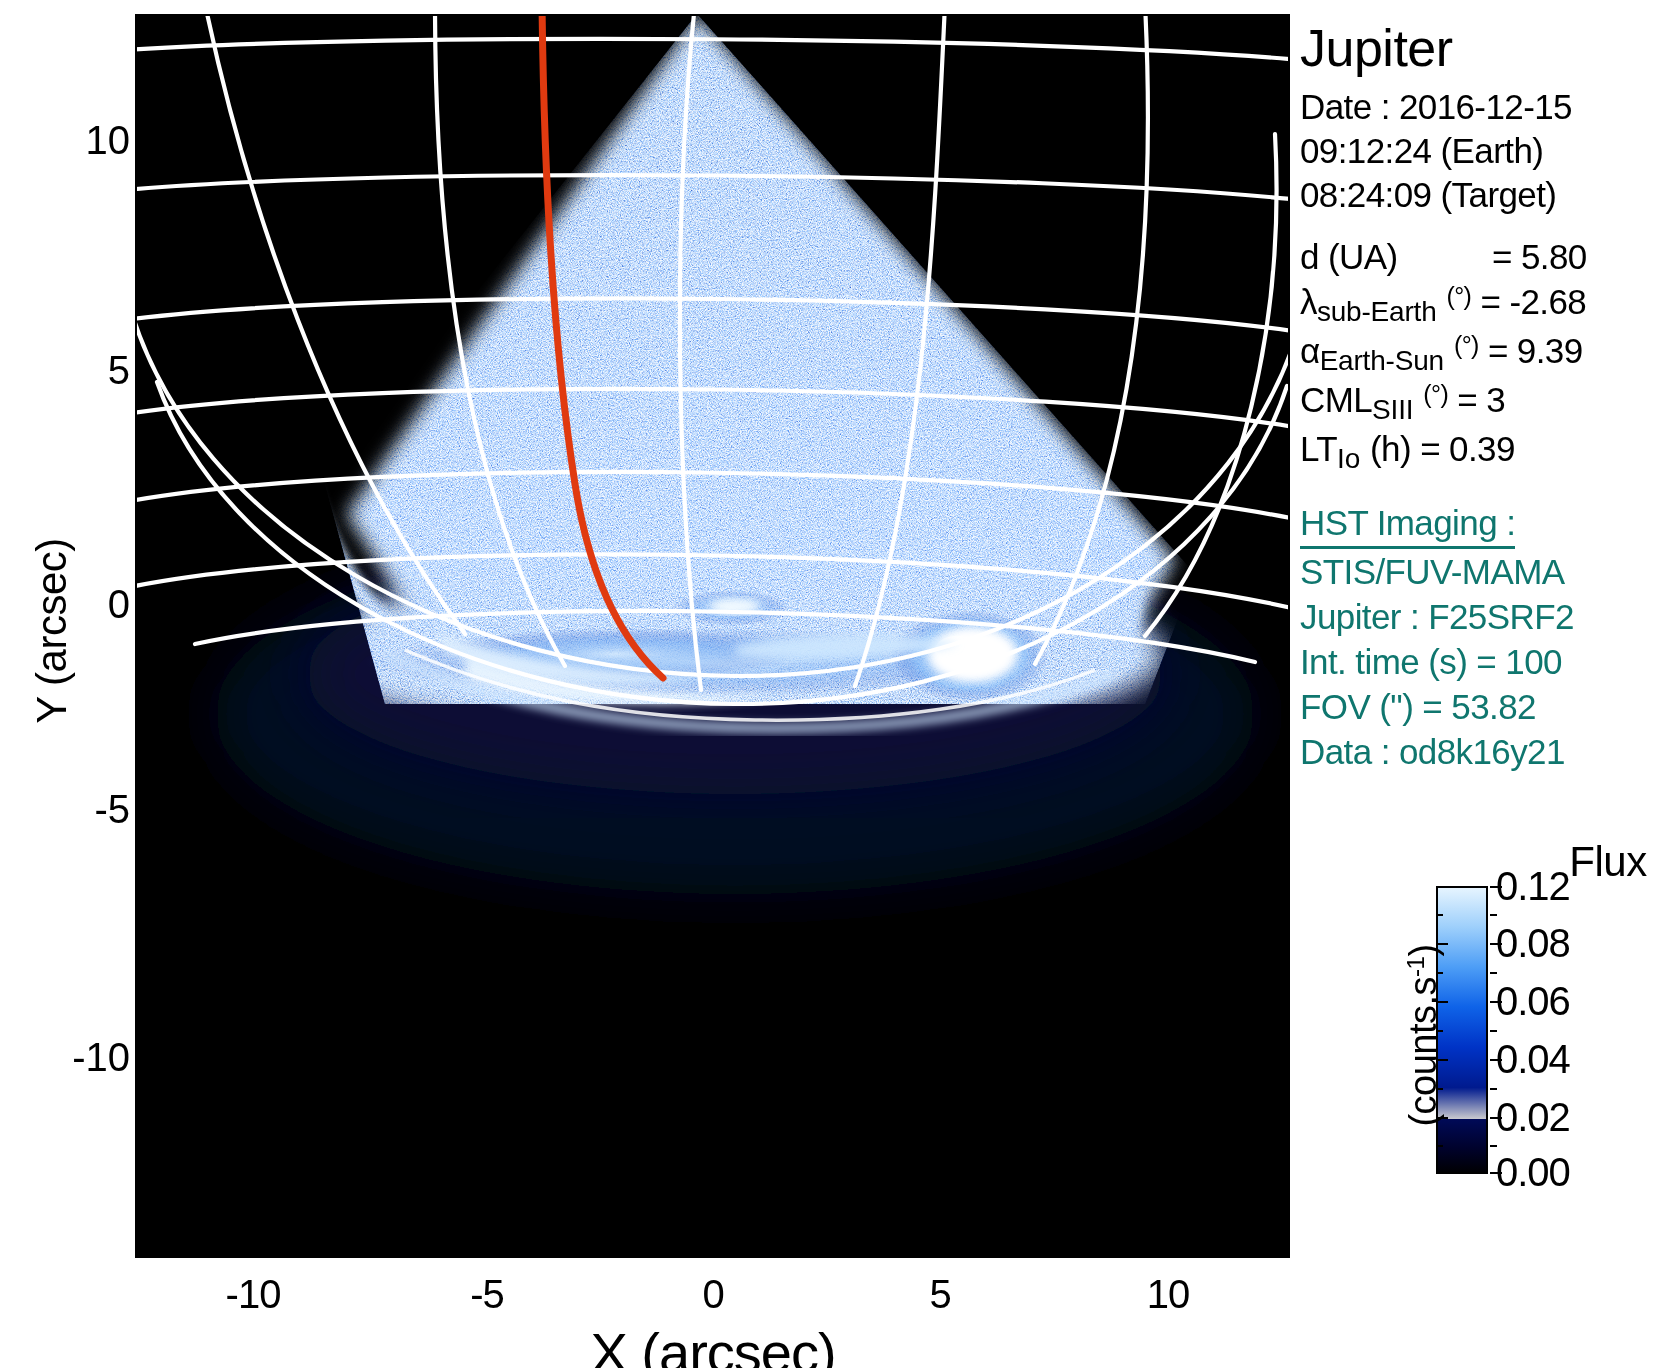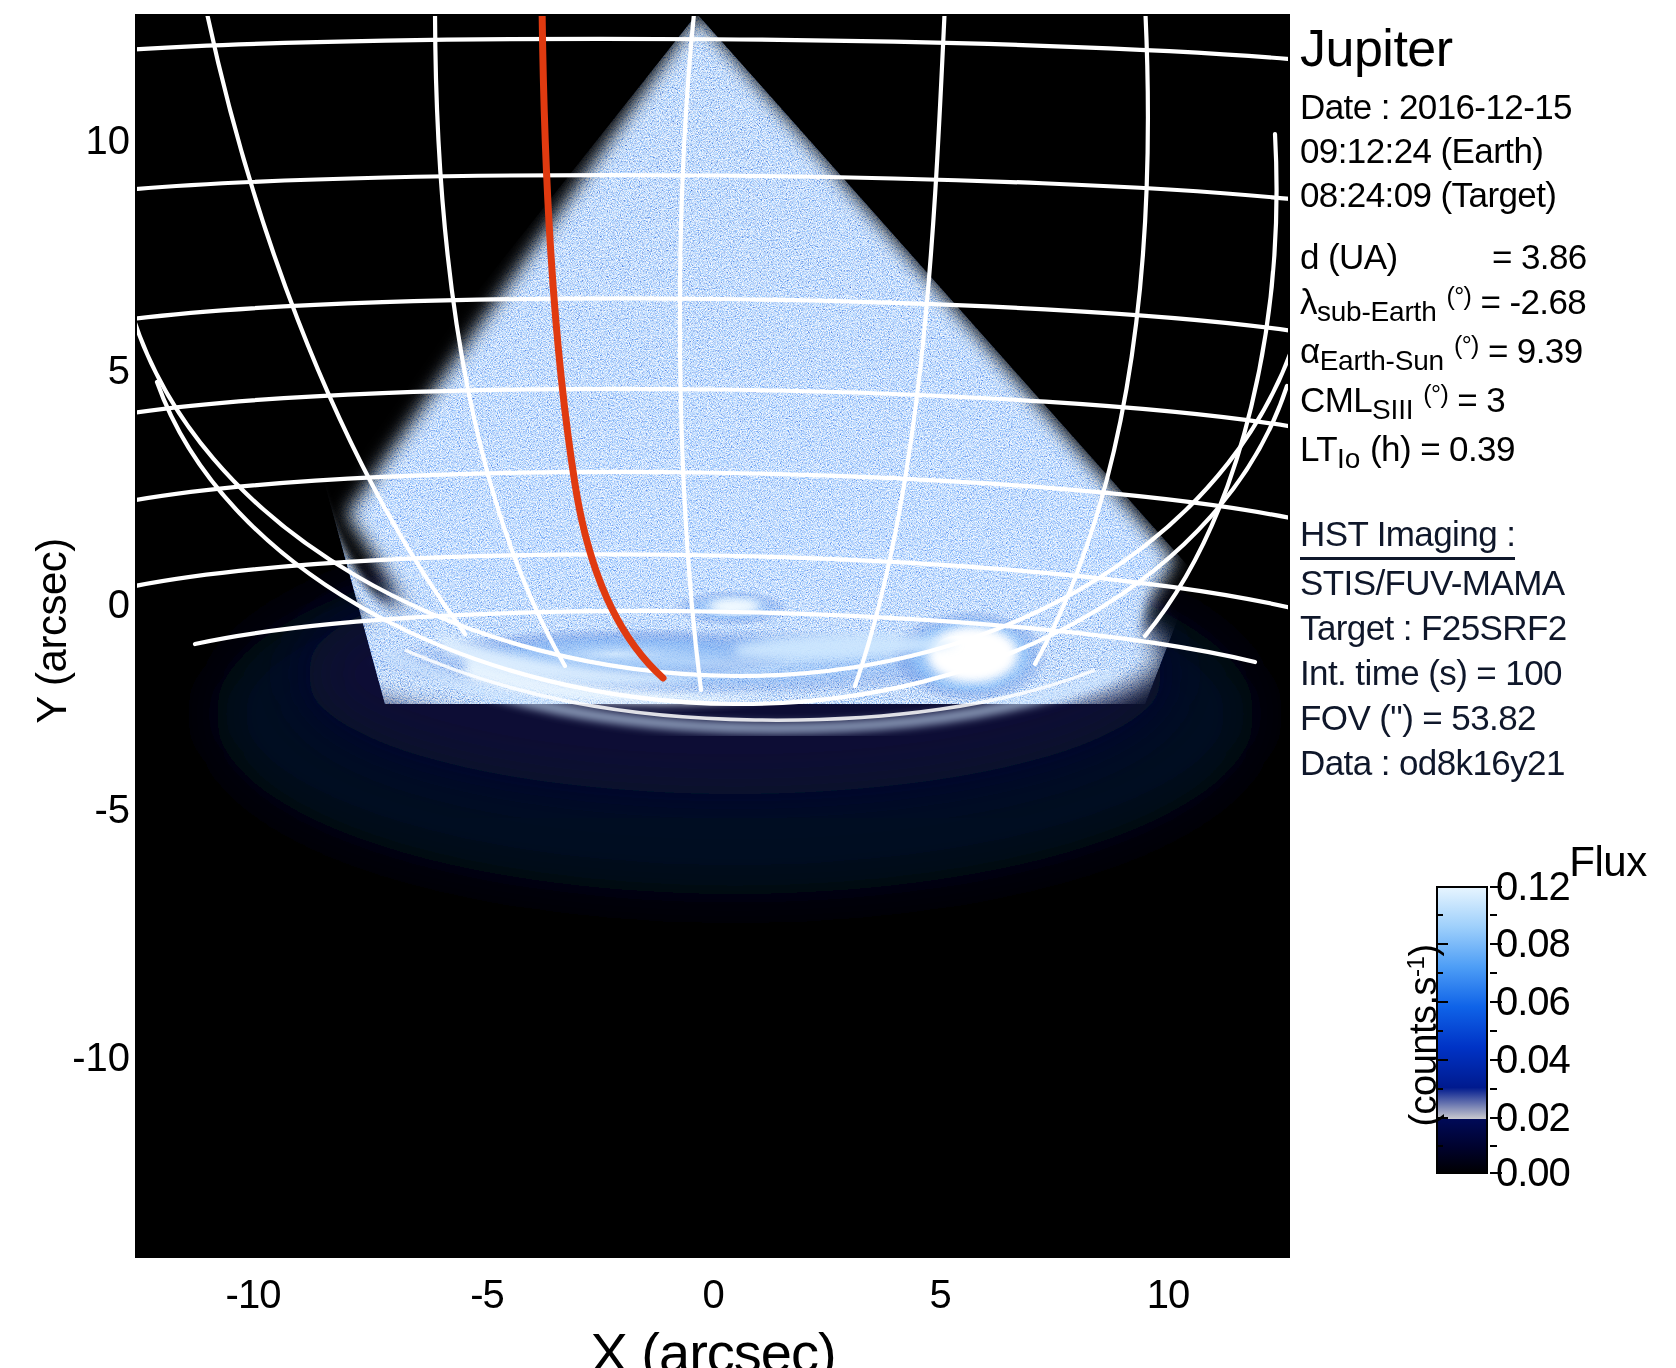--- a/index.html
+++ b/index.html
@@ -28,21 +28,21 @@
   .section-head{font-size:35px;letter-spacing:-0.6px;display:inline-block;
                 border-bottom:3px solid currentColor;padding-bottom:1px;}
   #ephemeris-block{position:absolute;left:0;top:234px;font-size:35px;line-height:45px;letter-spacing:-0.6px;}
   #ephemeris-block .row{white-space:nowrap;}
   #ephemeris-block .nm{display:inline-block;}
   #ephemeris-block .val{display:inline-block;}
   sub{font-size:28px;vertical-align:baseline;position:relative;top:7px;letter-spacing:-0.2px;}
   .deg{font-size:25px;vertical-align:baseline;position:relative;top:-9px;}
 
   #hst-block{position:absolute;left:0;top:500px;font-size:35px;line-height:45px;
-             letter-spacing:-0.6px;color:#0f172a;margin-top:11px;}
+             letter-spacing:-0.6px;color:#0f766e;}
   #hst-block div{white-space:nowrap;}
 
   
   #flux-title{position:absolute;left:1528px;top:838px;width:160px;text-align:center;
               font-size:42px;letter-spacing:-0.5px;}
   #colorbar-wrap{position:absolute;left:1436px;top:886px;width:52px;height:288px;}
   #colorbar-gradient{position:absolute;left:0;top:0;width:52px;height:288px;
         background:linear-gradient(to top,
             #000000 0%, #00022c 9%, #000a57 19%, #0013 0%, #001a8e 30%,
             #0033c6 44%, #0f63e8 58%, #4e9ef6 72%, #9fd0fb 86%, #e9f6ff 100%);}
@@ -212,21 +212,21 @@
 
   <div id="date-block">
     <div>Date : 2016-12-15</div>
     <div>09:12:24 (Earth)</div>
     <div>08:24:09 (Target)</div>
   </div>
 
   <div id="ephemeris-block">
 
     <div class="row">
-      <span class="nm" style="width:192px">d (UA)</span><span class="val">= 3.86</span>
+      <span class="nm" style="width:192px">d (UA)</span><span class="val">= 5.80</span>
     </div>
 
     <div class="row">
       <span class="nm">λ</span><sub>sub-Earth</sub><span style="display:inline-block;width:10px"></span><span class="deg">(°)</span>
       <span class="val">= -2.68</span>
     </div>
 
     <div class="row">
       <span class="nm">α</span><sub>Earth-Sun</sub><span style="display:inline-block;width:10px"></span><span class="deg">(°)</span>
       <span class="val">= 9.39</span>
@@ -239,21 +239,21 @@
 
     <div class="row">
       <span class="nm">LT</span><sub>Io</sub><span style="display:inline-block;width:10px"></span><span>(h)</span>
       <span class="val">= 0.39</span>
     </div>
   </div>
 
   <div id="hst-block">
     <div><span class="section-head">HST Imaging :</span></div>
     <div>STIS/FUV-MAMA</div>
-    <div>Target : F25SRF2</div>
+    <div>Jupiter : F25SRF2</div>
     <div>Int. time (s) = 100</div>
     <div>FOV (") = 53.82</div>
     <div>Data : od8k16y21</div>
   </div>
 </div>
 
 <div id="flux-title">Flux</div>
 
 <div id="colorbar-wrap">
   <div id="colorbar-gradient"></div>

